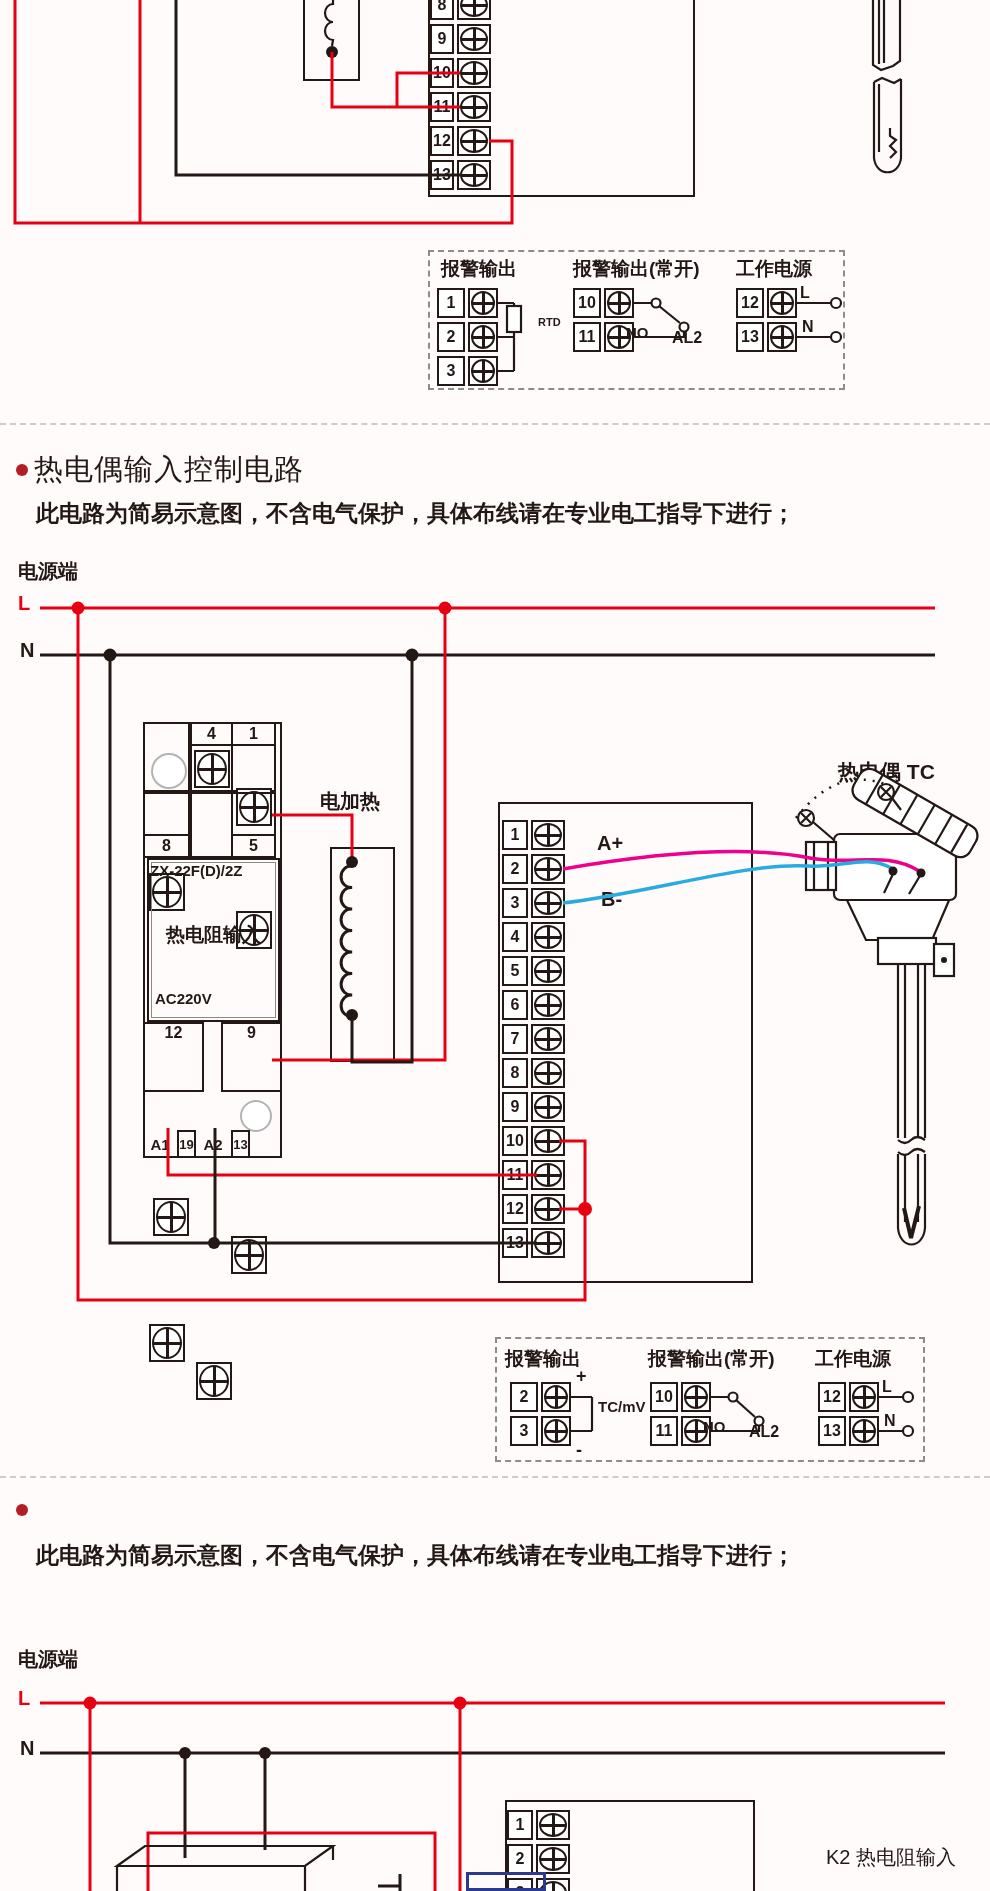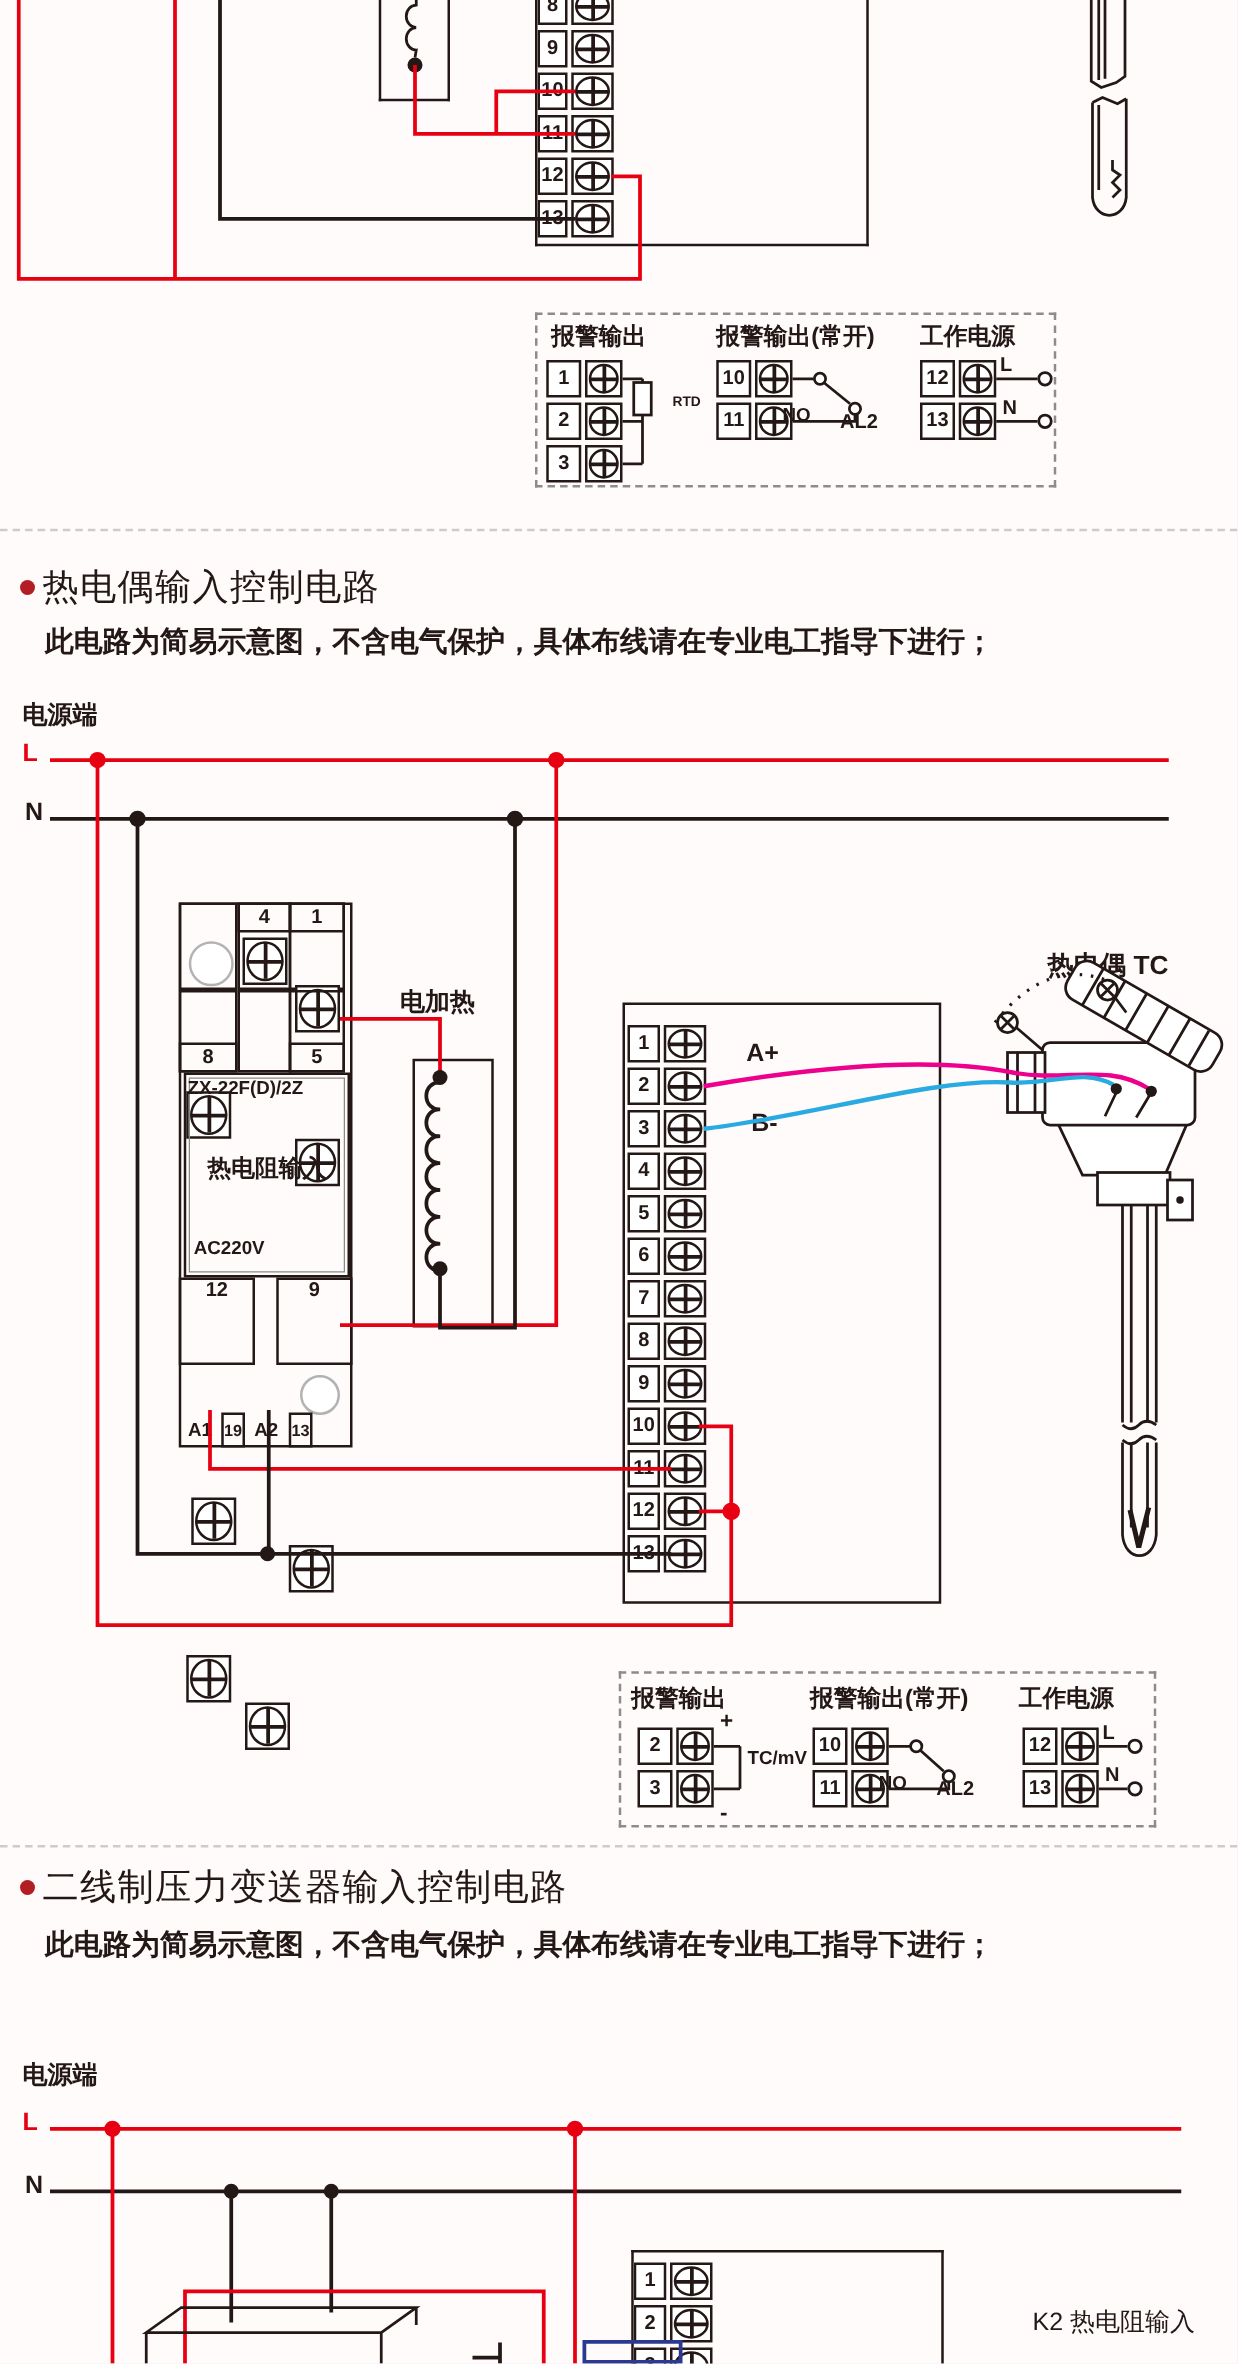--- a/index.html
+++ b/index.html
@@ -288,21 +288,20 @@
       <div class="tnum" style="width:28px">13</div>
       <div class="screw" style="width:30px"></div>
     </div>
     </div>
   <div class="lbl" style="left:882px;top:1378px;font-size:16px">L</div>
   <div class="lbl" style="left:884px;top:1412px;font-size:16px">N</div>
 
   <div class="divider" style="top:1476px"></div>
 
   <div class="bullet" style="left:16px;top:1504px"></div>
-  <div class="h1" style="left:34px;top:1490px">二线制压力变送器输入控制电路</div>
   <div class="sub" style="left:36px;top:1540px">此电路为简易示意图，不含电气保护，具体布线请在专业电工指导下进行；</div>
 
   <div class="lbl" style="left:18px;top:1646px;font-size:20px">电源端</div>
   <div class="lbl red-lbl" style="left:18px;top:1687px;font-size:20px">L</div>
   <div class="lbl" style="left:20px;top:1737px;font-size:20px">N</div>
 
   <div class="openbox-b" style="left:505px;top:1800px;width:250px;height:91px"></div>
   <div class="strip mid" style="left:507px;top:1810px">
 
   <div class="trow">

